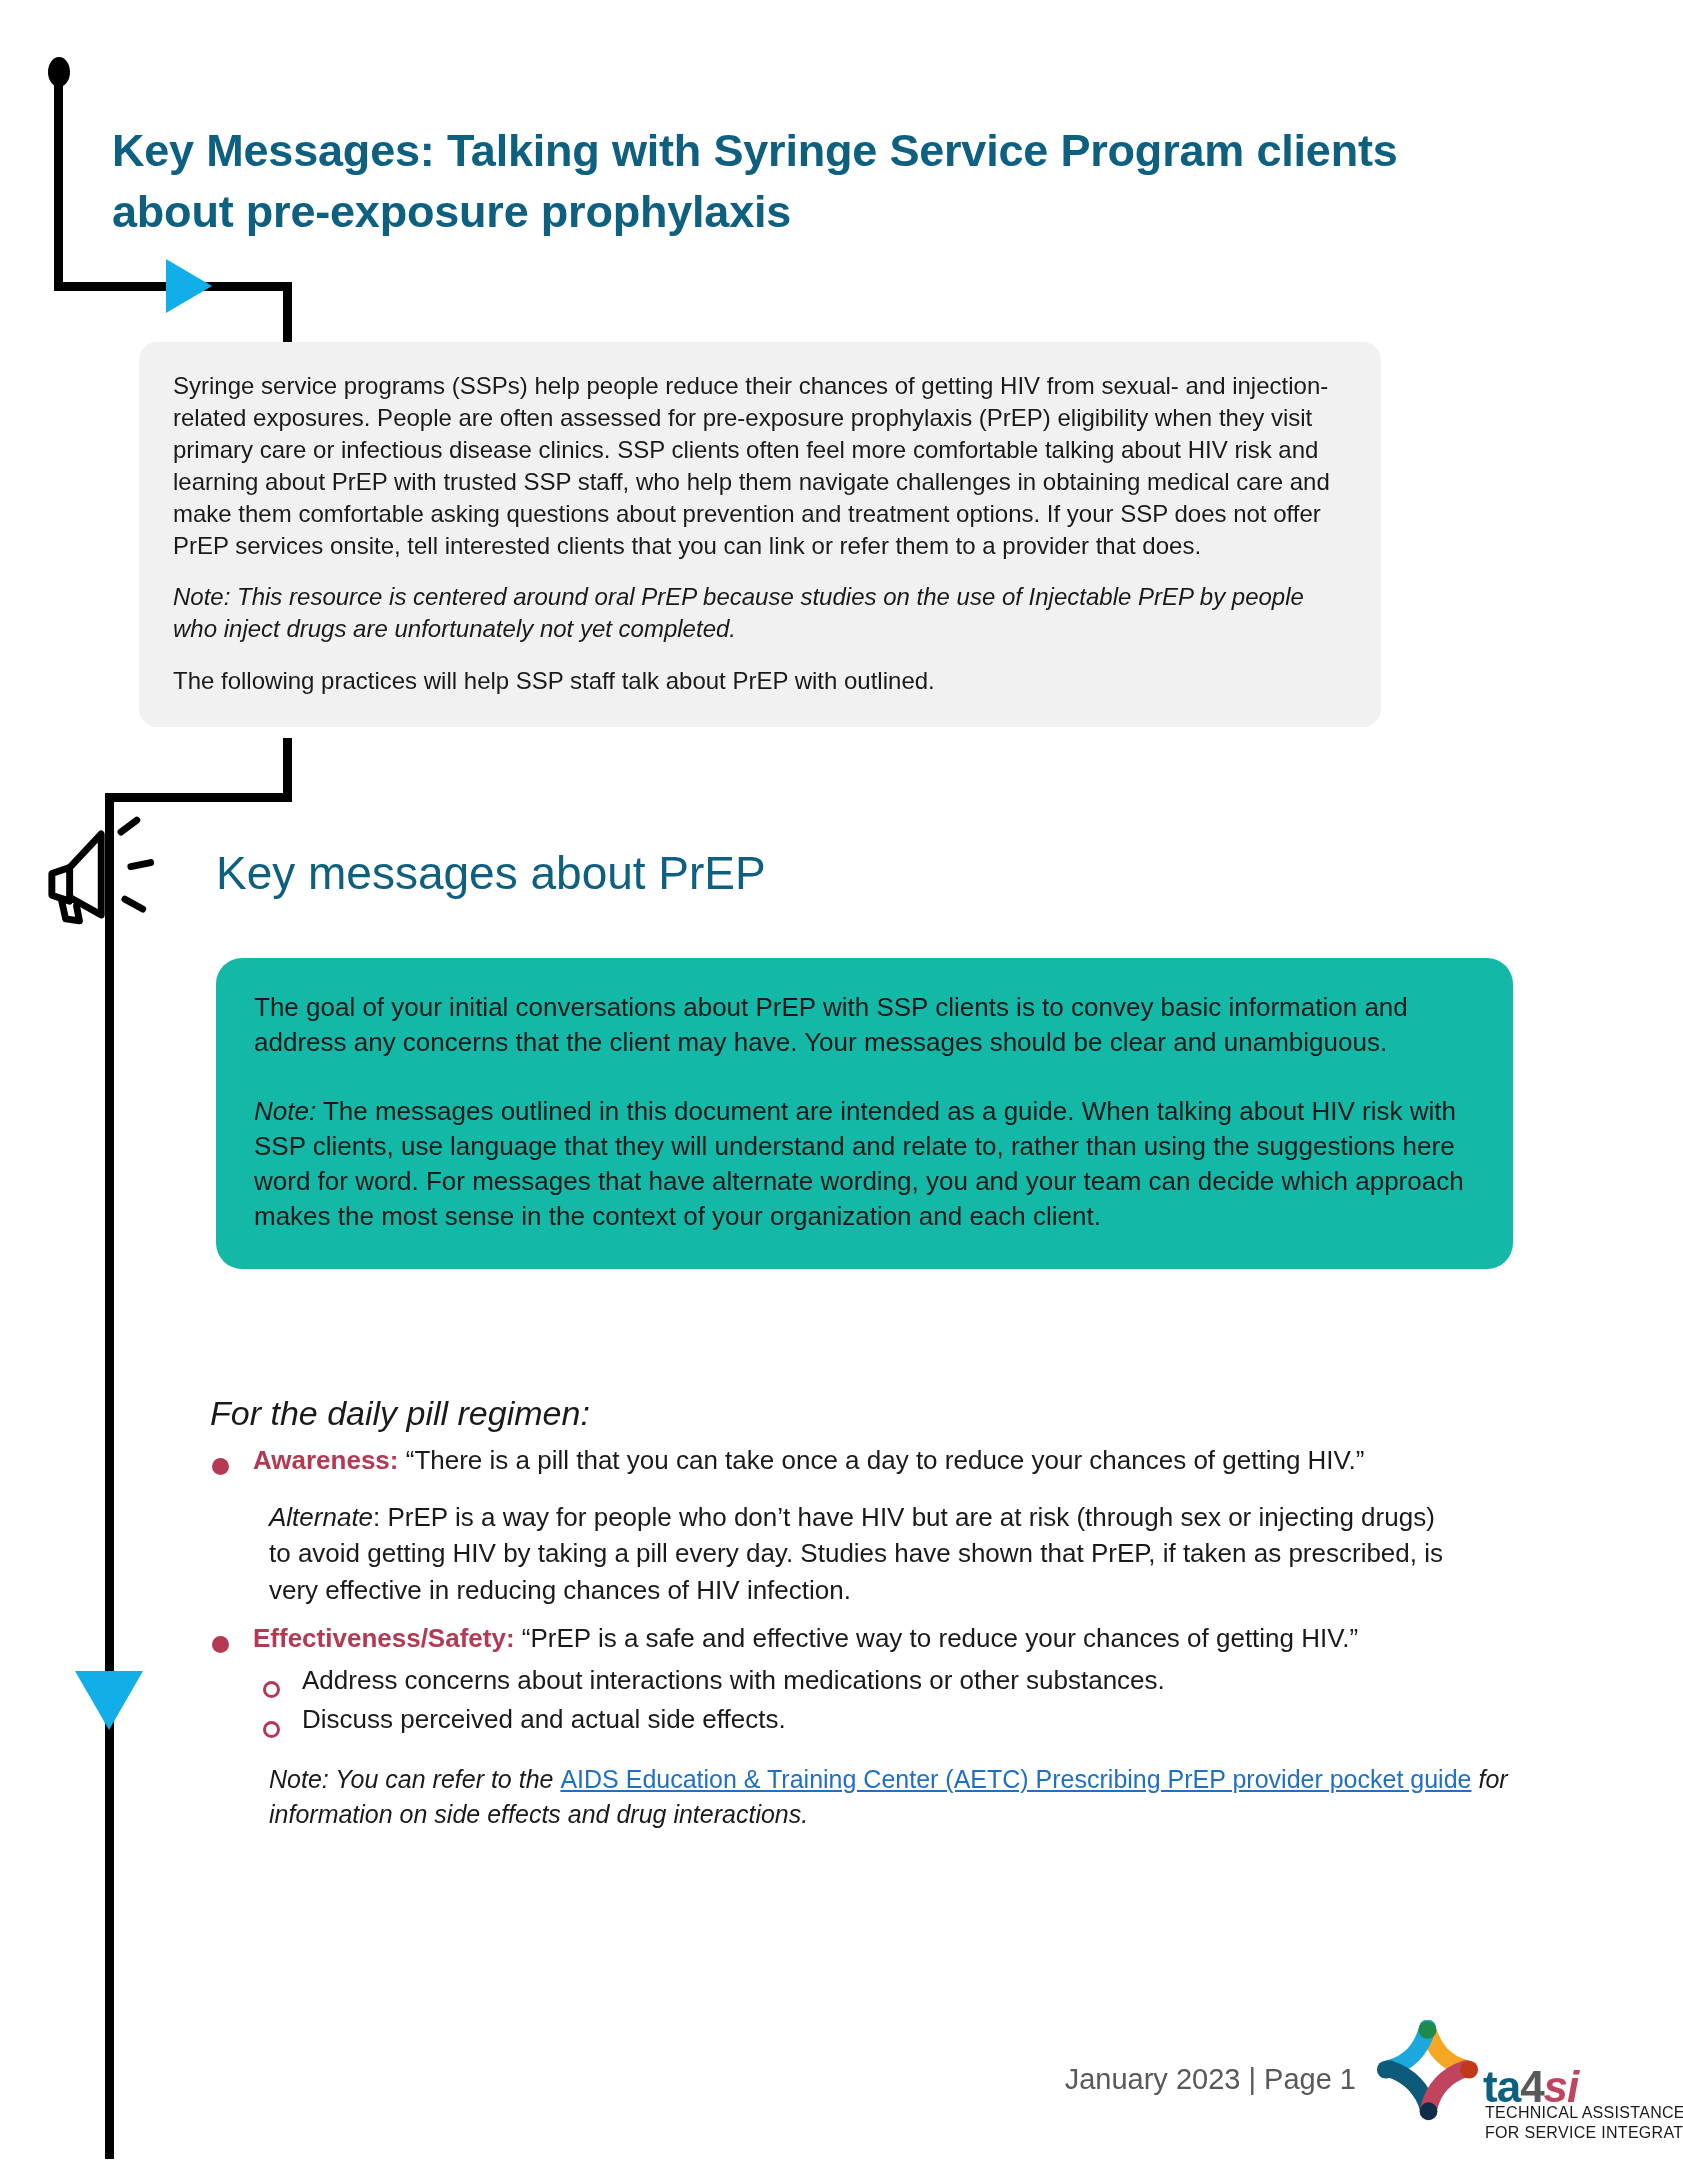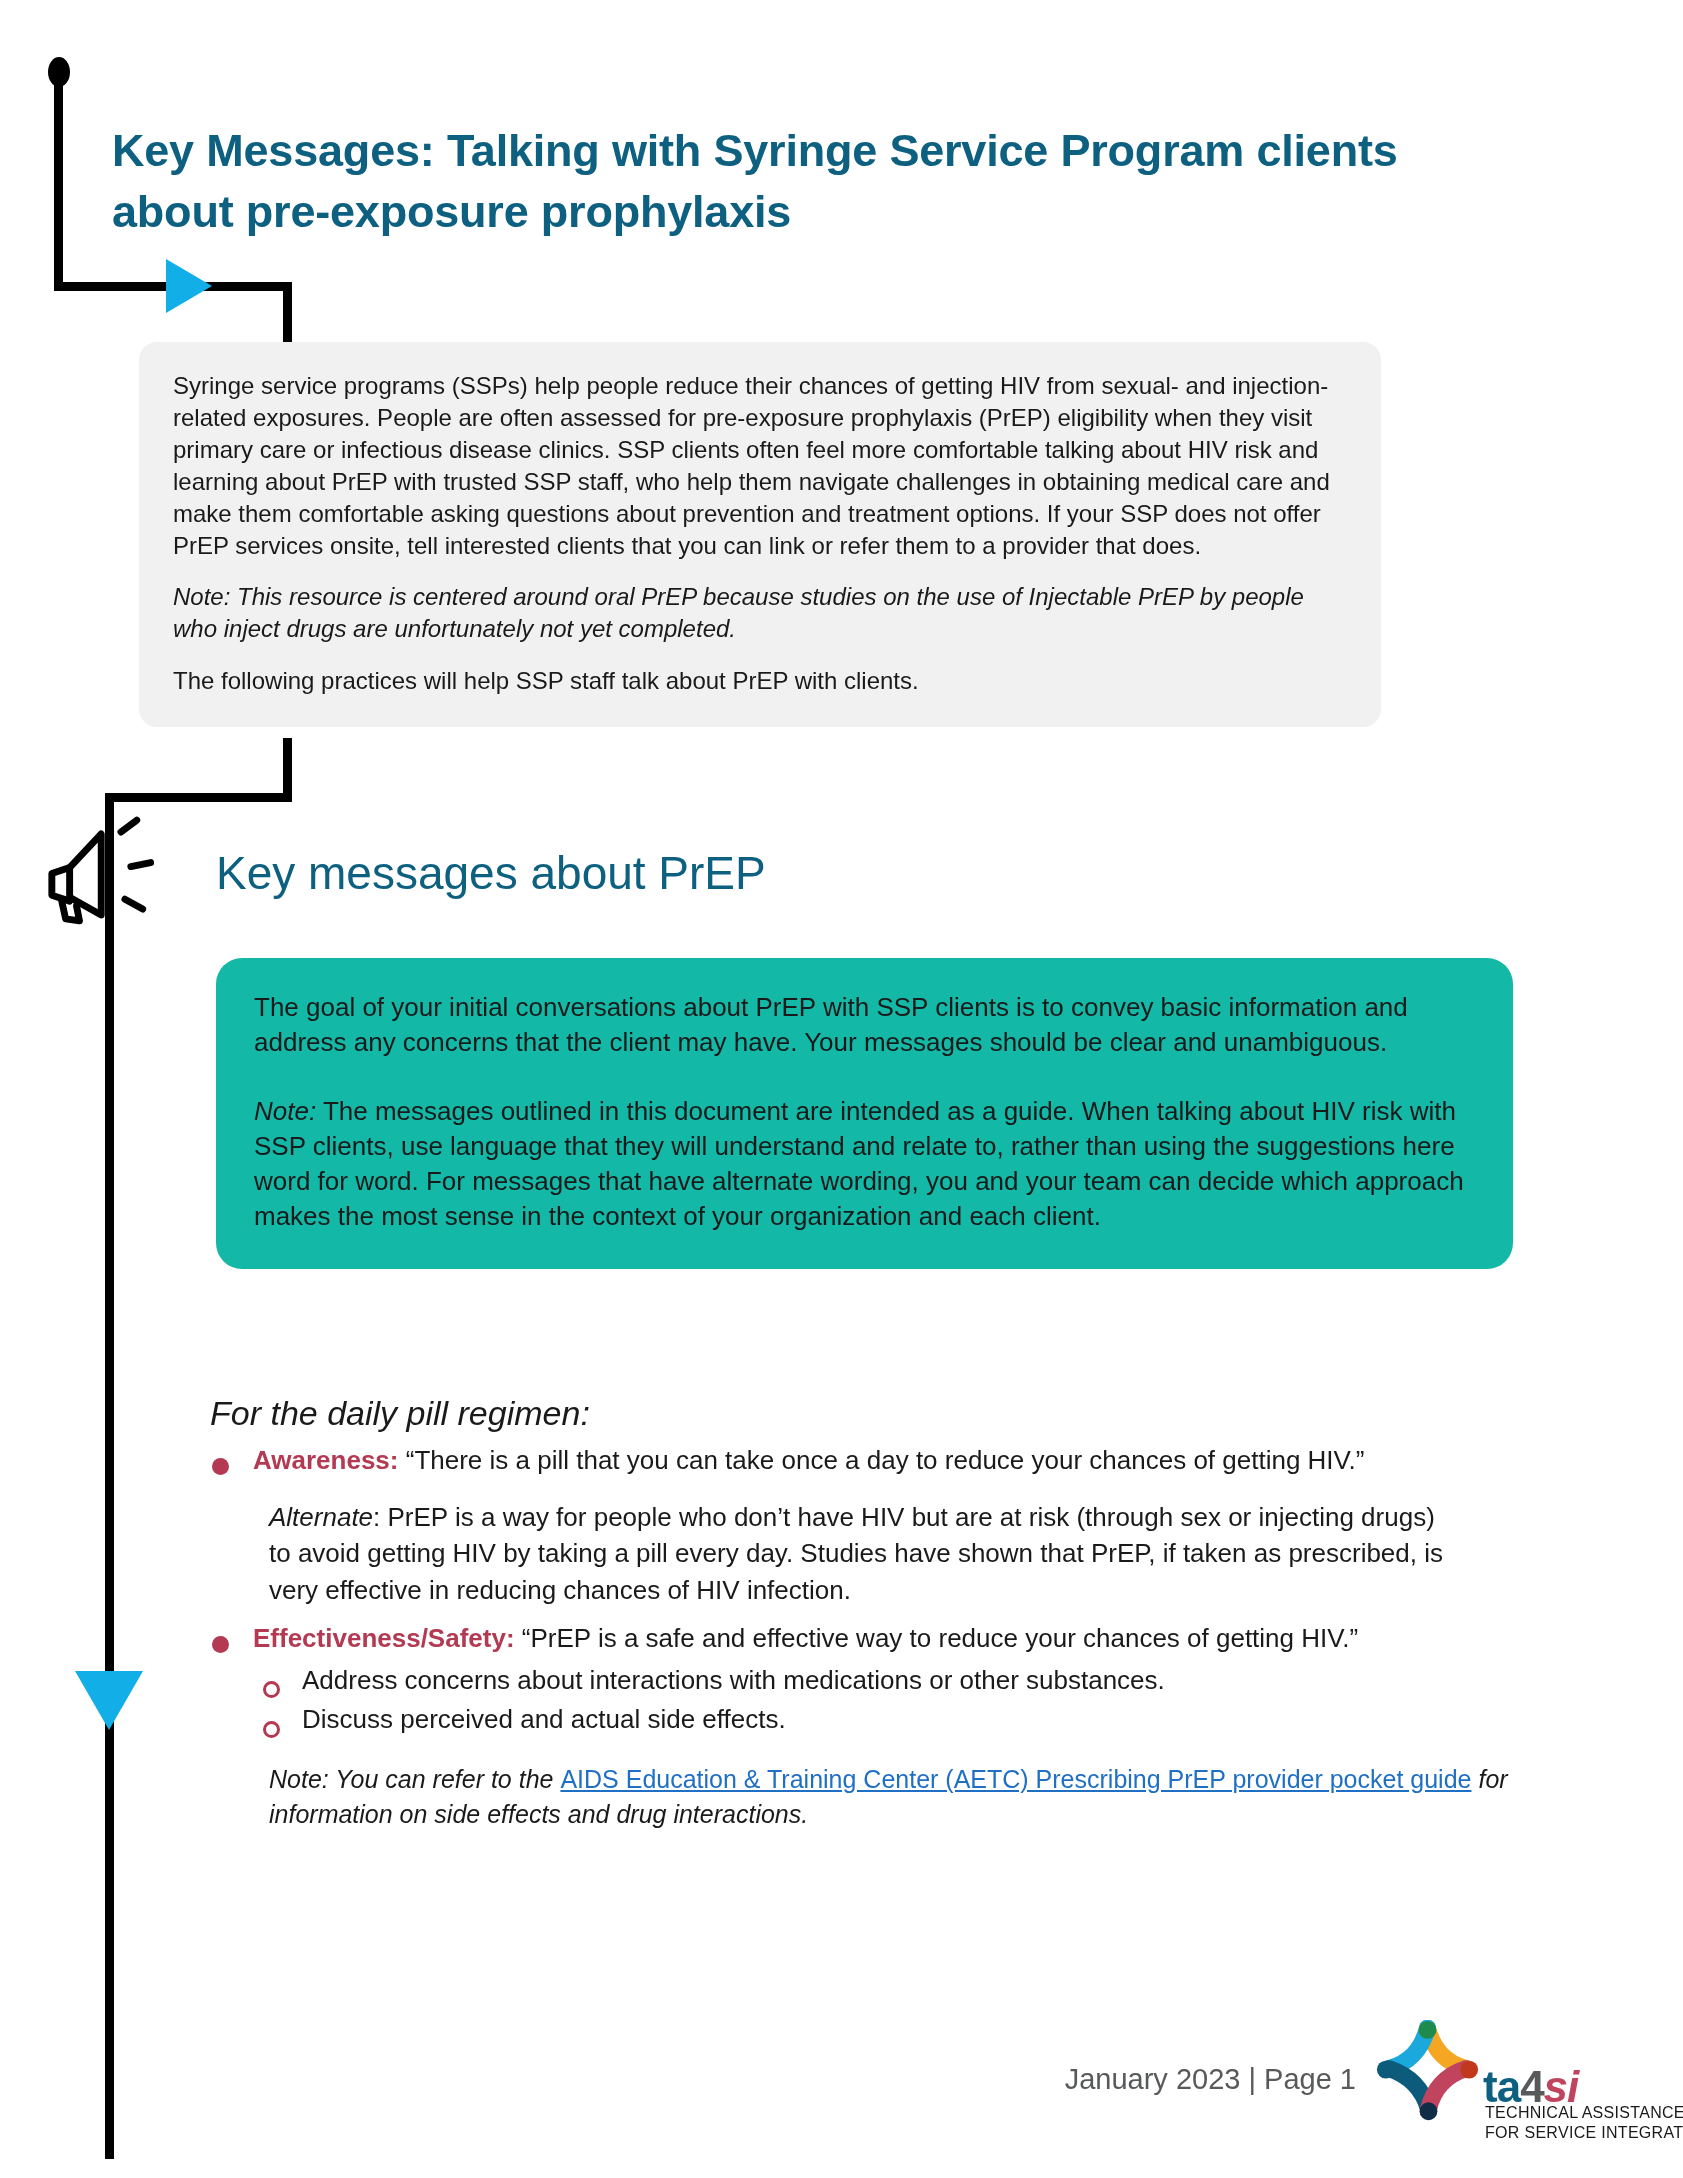--- a/index.html
+++ b/index.html
@@ -198,21 +198,21 @@
   <div class="tl-hline-b"></div>
   <div class="tl-vline-d"></div>
   <div class="tri-down"></div>
 </div>
 
 <h1 class="doc-title">Key Messages: Talking with Syringe Service Program clients about pre-exposure prophylaxis</h1>
 
 <div class="gray-card">
   <p>Syringe service programs (SSPs) help people reduce their chances of getting HIV from sexual- and injection-related exposures. People are often assessed for pre-exposure prophylaxis (PrEP) eligibility when they visit primary care or infectious disease clinics. SSP clients often feel more comfortable talking about HIV risk and learning about PrEP with trusted SSP staff, who help them navigate challenges in obtaining medical care and make them comfortable asking questions about prevention and treatment options. If your SSP does not offer PrEP services onsite, tell interested clients that you can link or refer them to a provider that does.</p>
   <p class="ital">Note: This resource is centered around oral PrEP because studies on the use of Injectable PrEP by people who inject drugs are unfortunately not yet completed.</p>
-  <p>The following practices will help SSP staff talk about PrEP with clients.</p>
+  <p>The following practices will help SSP staff talk about PrEP with outlined.</p>
 </div>
 
 <div class="megaphone">
   <svg viewBox="0 0 160 120" width="158" height="119" aria-hidden="true">
     <g fill="none" stroke="#000000" stroke-width="7" stroke-linecap="round" stroke-linejoin="round">
       <path d="M62 22 L62 104 L30 86 L30 56 Z"></path>
       <path d="M30 56 L12 62 L12 84 L30 90"></path>
       <path d="M22 90 L26 108 L40 110 L37 95"></path>
       <line x1="82" y1="20" x2="98" y2="8"></line>
       <line x1="92" y1="55" x2="112" y2="51"></line>

